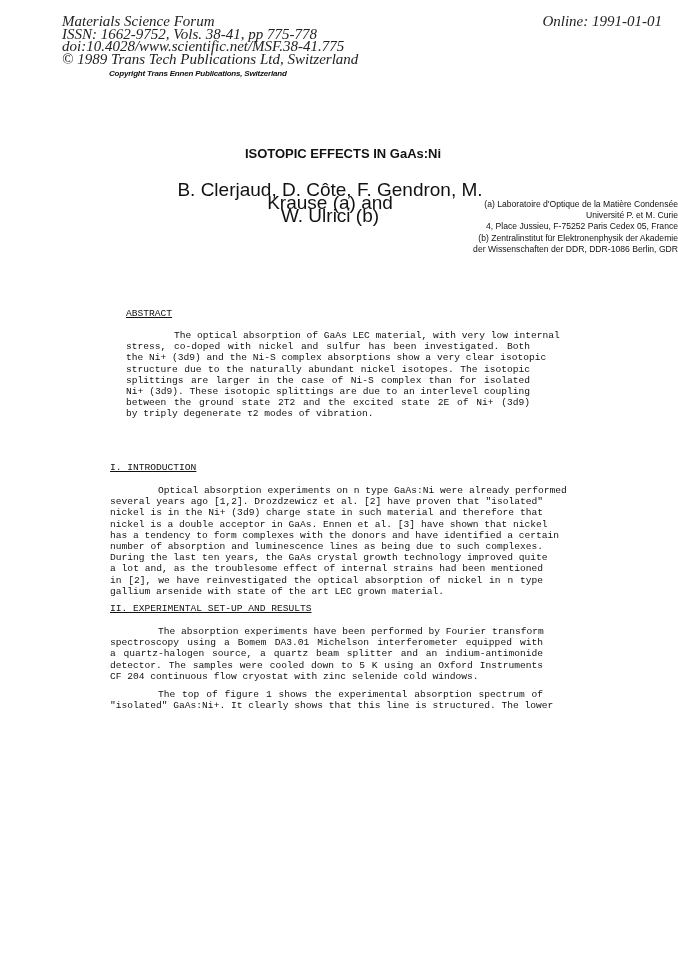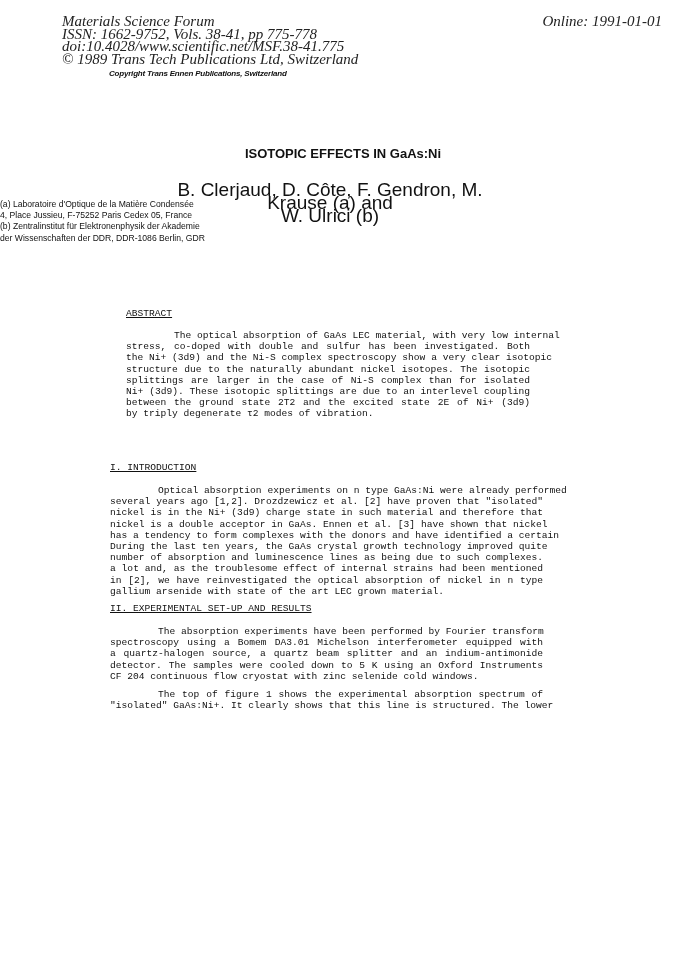--- a/index.html
+++ b/index.html
@@ -3,21 +3,21 @@
 <meta charset="utf-8">
 <style>
   html, body { margin: 0; padding: 0; background: #ffffff; }
   body { width: 678px; height: 959px; position: relative; overflow: hidden; color: #111; }
   .meta { position: absolute; font-family: "Liberation Serif", serif; font-style: italic; font-size: 15px; line-height: 12.5px; color: #222; }
   .meta-left { left: 62px; top: 15px; }
   .meta-right { right: 16px; top: 15px; }
   .copyright { position: absolute; left: 109px; top: 69px; font-family: "Liberation Sans", sans-serif; font-weight: bold; font-style: italic; font-size: 8px; letter-spacing: -0.2px; color: #111; }
   .title { position: absolute; left: 4px; width: 678px; top: 146px; text-align: center; font-family: "Liberation Sans", sans-serif; font-weight: bold; font-size: 13px; color: #111; }
   .authors { position: absolute; left: 170px; width: 320px; top: 183px; text-align: center; font-family: "Liberation Sans", sans-serif; font-size: 19px; line-height: 13px; color: #111; }
-  .affil { position: absolute; left: 0; width: 678px; top: 199px; text-align: left; font-family: "Liberation Sans", sans-serif; font-size: 8.6px; line-height: 11.2px; color: #111; }
+  .affil { position: absolute; left: 0; width: 678px; top: 199px; text-align: right; font-family: "Liberation Sans", sans-serif; font-size: 8.6px; line-height: 11.2px; color: #111; }
   .mono { font-family: "Liberation Mono", monospace; font-size: 9.6px; line-height: 11.2px; color: #111; }
   .heading { position: absolute; text-decoration: underline; }
   .para { position: absolute; text-align: justify; white-space: normal; }
   .para .line { display: block; text-align: justify; text-align-last: justify; height: 11.2px; white-space: nowrap; }
   .para .line.last { text-align-last: left; }
   .indent { display: inline-block; width: 48px; }
 </style>
 </head>
 <body>
 
@@ -30,46 +30,47 @@
 <div class="meta meta-right">Online: 1991-01-01</div>
 <div class="copyright">Copyright Trans Ennen Publications, Switzerland</div>
 
 <div class="title">ISOTOPIC EFFECTS IN GaAs:Ni</div>
 <div class="authors">
   <div>B. Clerjaud, D. Côte, F. Gendron, M. Krause (a) and</div>
   <div>W. Ulrici (b)</div>
 </div>
 <div class="affil">
   <div>(a) Laboratoire d'Optique de la Matière Condensée</div>
+  <div>Université P. et M. Curie</div>
   <div>4, Place Jussieu, F-75252 Paris Cedex 05, France</div>
   <div>(b) Zentralinstitut für Elektronenphysik der Akademie</div>
   <div>der Wissenschaften der DDR, DDR-1086 Berlin, GDR</div>
 </div>
 
 <div class="mono heading" style="left:126px; top:308px;">ABSTRACT</div>
 <div class="mono para" style="left:126px; top:330px; width:404px;">
   <span class="line"><span class="indent"></span><span>The optical absorption of GaAs LEC material, with very low internal</span></span>
-  <span class="line">stress, co-doped with double and sulfur has been investigated. Both</span>
-  <span class="line">the Ni+ (3d9) and the Ni-S complex spectroscopy show a very clear isotopic</span>
+  <span class="line">stress, co-doped with nickel and sulfur has been investigated. Both</span>
+  <span class="line">the Ni+ (3d9) and the Ni-S complex absorptions show a very clear isotopic</span>
   <span class="line">structure due to the naturally abundant nickel isotopes. The isotopic</span>
   <span class="line">splittings are larger in the case of Ni-S complex than for isolated</span>
   <span class="line">Ni+ (3d9). These isotopic splittings are due to an interlevel coupling</span>
   <span class="line">between the ground state 2T2 and the excited state 2E of Ni+ (3d9)</span>
   <span class="line last">by triply degenerate τ2 modes of vibration.</span>
 </div>
 
 <div class="mono heading" style="left:110px; top:462px;">I. INTRODUCTION</div>
 <div class="mono para" style="left:110px; top:485px; width:433px;">
   <span class="line"><span class="indent"></span><span>Optical absorption experiments on n type GaAs:Ni were already performed</span></span>
   <span class="line">several years ago [1,2]. Drozdzewicz et al. [2] have proven that "isolated"</span>
   <span class="line">nickel is in the Ni+ (3d9) charge state in such material and therefore that</span>
   <span class="line">nickel is a double acceptor in GaAs. Ennen et al. [3] have shown that nickel</span>
   <span class="line">has a tendency to form complexes with the donors and have identified a certain</span>
+  <span class="line">number of absorption and luminescence lines as being due to such complexes.</span>
   <span class="line">During the last ten years, the GaAs crystal growth technology improved quite</span>
-  <span class="line">number of absorption and luminescence lines as being due to such complexes.</span>
   <span class="line">a lot and, as the troublesome effect of internal strains had been mentioned</span>
   <span class="line">in [2], we have reinvestigated the optical absorption of nickel in n type</span>
   <span class="line last">gallium arsenide with state of the art LEC grown material.</span>
 </div>
 
 <div class="mono heading" style="left:110px; top:603px;">II. EXPERIMENTAL SET-UP AND RESULTS</div>
 <div class="mono para" style="left:110px; top:626px; width:433px;">
   <span class="line"><span class="indent"></span><span>The absorption experiments have been performed by Fourier transform</span></span>
   <span class="line">spectroscopy using a Bomem DA3.01 Michelson interferometer equipped with</span>
   <span class="line">a quartz-halogen source, a quartz beam splitter and an indium-antimonide</span>

